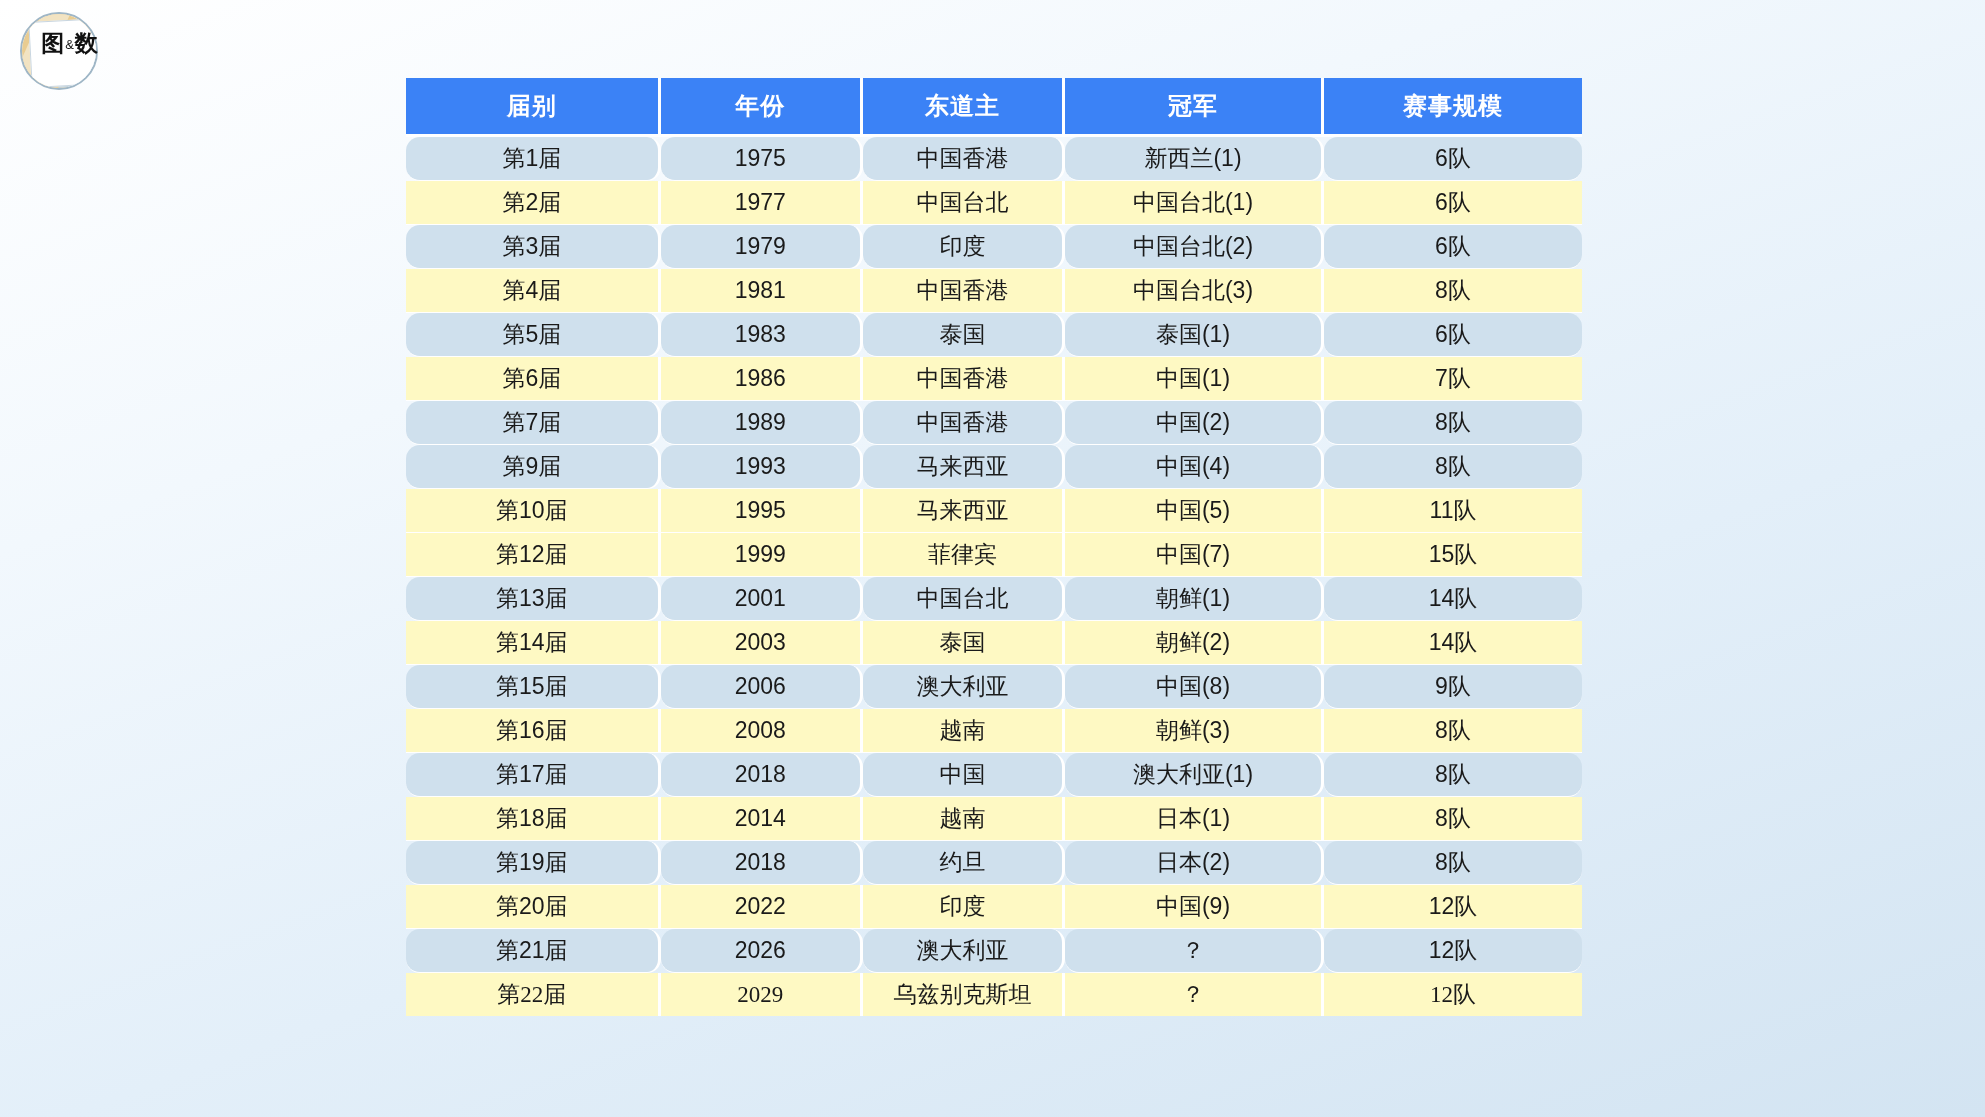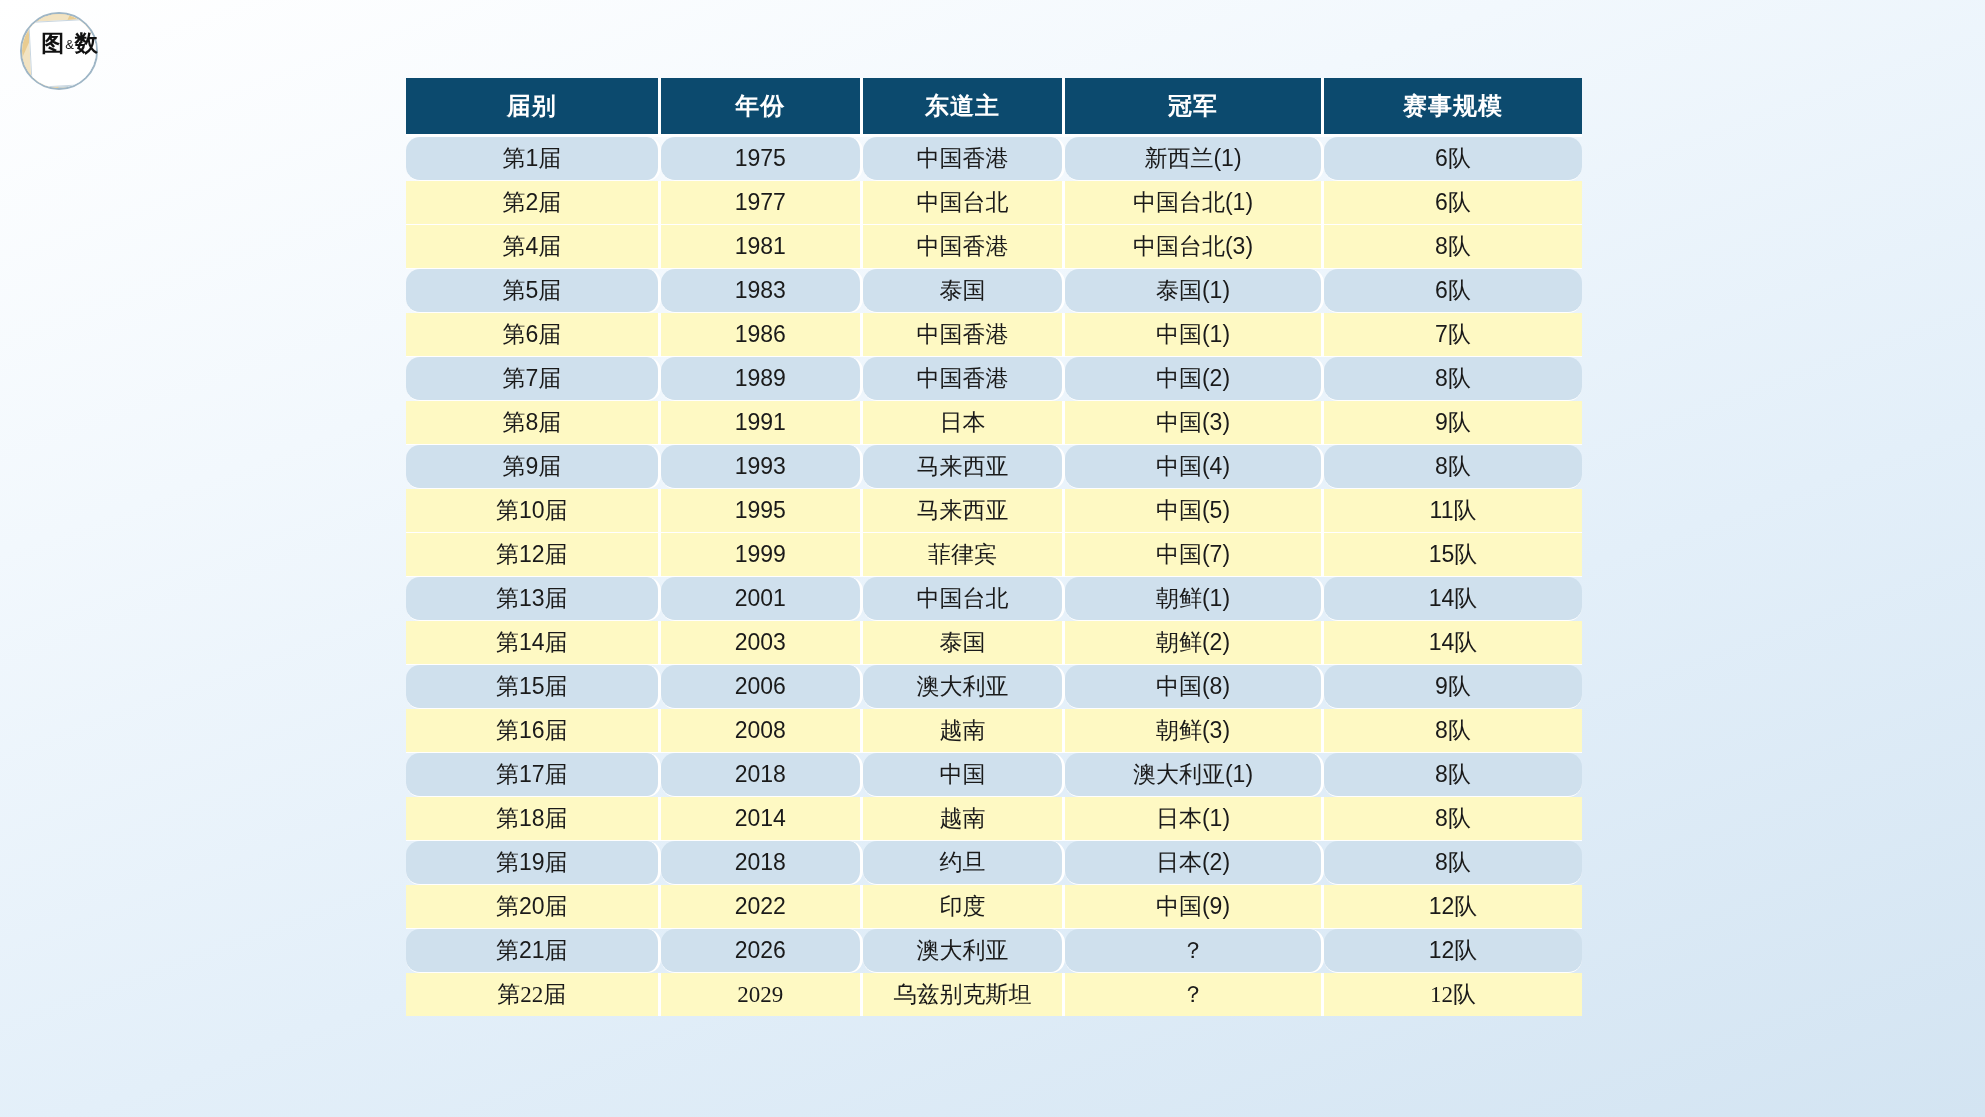--- a/index.html
+++ b/index.html
@@ -99,21 +99,21 @@
     top: 78px;
     width: 1176px;
   }
   table.data {
     border-collapse: separate;
     border-spacing: 0;
     width: 1176px;
     table-layout: fixed;
   }
   table.data th {
-    background: #0c4a6e;
+    background: #3b82f6;
     color: #ffffff;
     font-size: 24px;
     font-weight: bold;
     height: 54px;
     text-align: center;
     border-right: 3px solid #ffffff;
     border-bottom: 3px solid #ffffff;
     letter-spacing: 1px;
   }
   table.data th:last-child { border-right: none; margin-top: 44px; }
@@ -177,20 +177,27 @@
           <td>新西兰(1)</td>
           <td>6队</td>
         </tr>
         <tr class="even">
           <td>第2届</td>
           <td>1977</td>
           <td>中国台北</td>
           <td>中国台北(1)</td>
           <td>6队</td>
         </tr>
+        <tr class="odd">
+          <td>第3届</td>
+          <td>1979</td>
+          <td>印度</td>
+          <td>中国台北(2)</td>
+          <td>6队</td>
+        </tr>
         <tr class="even">
           <td>第4届</td>
           <td>1981</td>
           <td>中国香港</td>
           <td>中国台北(3)</td>
           <td>8队</td>
         </tr>
         <tr class="odd">
           <td>第5届</td>
           <td>1983</td>
@@ -205,27 +212,20 @@
           <td class="champion-hl">中国(1)</td>
           <td>7队</td>
         </tr>
         <tr class="odd">
           <td>第7届</td>
           <td>1989</td>
           <td>中国香港</td>
           <td class="champion-hl">中国(2)</td>
           <td>8队</td>
         </tr>
-        <tr class="even">
-          <td>第8届</td>
-          <td>1991</td>
-          <td>日本</td>
-          <td class="champion-hl">中国(3)</td>
-          <td>9队</td>
-        </tr>
         <tr class="odd">
           <td>第9届</td>
           <td>1993</td>
           <td>马来西亚</td>
           <td class="champion-hl">中国(4)</td>
           <td>8队</td>
         </tr>
         <tr class="even">
           <td>第10届</td>
           <td>1995</td>

